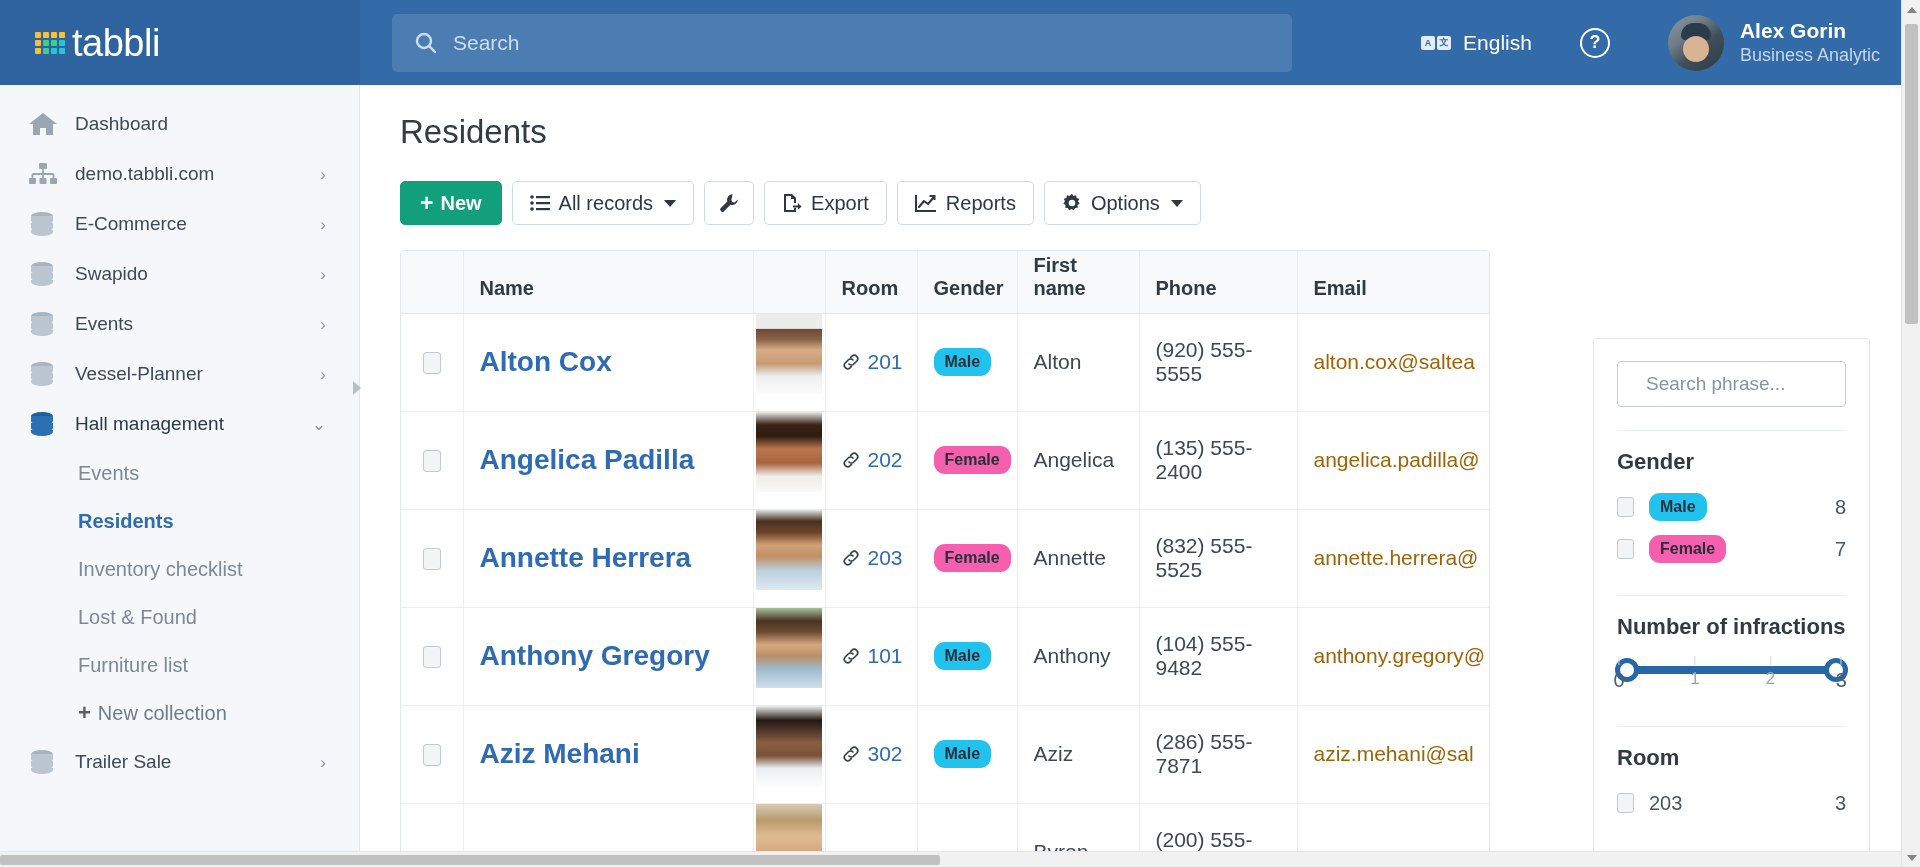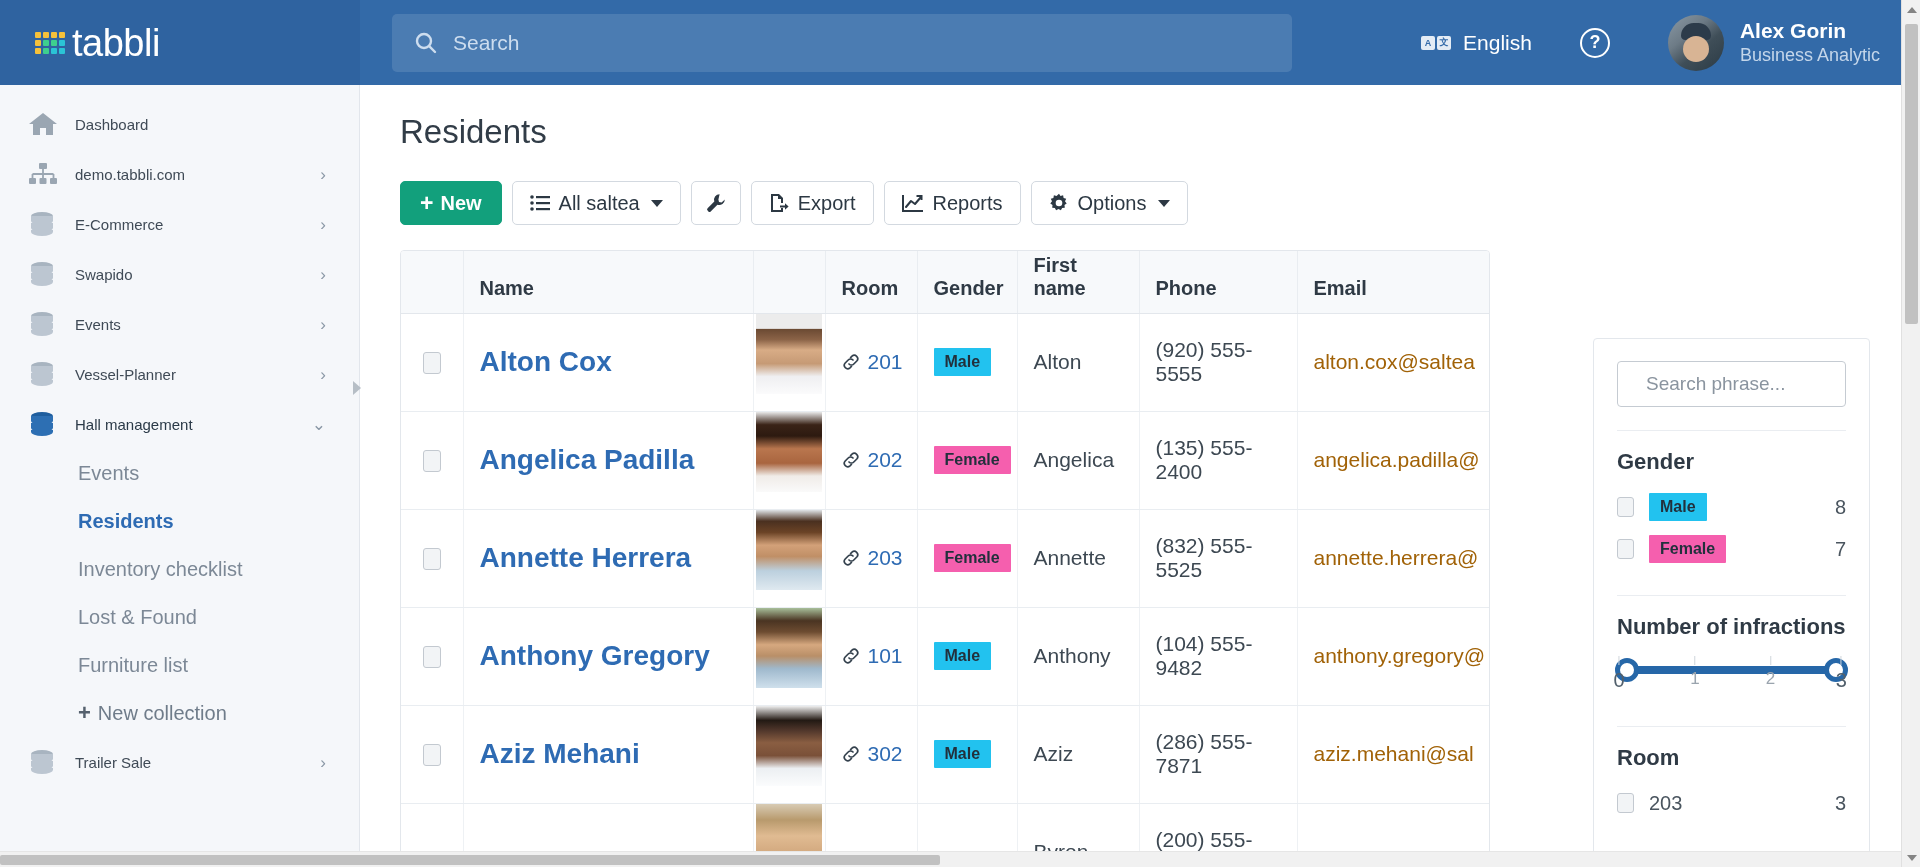--- a/index.html
+++ b/index.html
@@ -100,21 +100,21 @@
   }
   .nav-item {
     display: flex; align-items: center;
     height: 50px; padding: 0 33px 0 28px;
     cursor: pointer; position: relative;
   }
   .nav-ico {
     width: 34px; min-width: 34px; display: flex; align-items: center;
     margin-right: 13px;
   }
-  .nav-label { font-size: 15px; color: #3f4a56; flex: 1; }
+  .nav-label { font-size: 19px; color: #3f4a56; flex: 1; }
   .nav-caret { color: #8b98a6; font-size: 17px; line-height: 1; }
   .nav-item.active .nav-label { color: #2b3a48; }
   .sub-item {
     display: flex; align-items: center;
     height: 48px; padding-left: 78px; cursor: pointer;
     font-size: 20px; color: #7c8896;
   }
   .sub-item.active { color: #2e6bb3; font-weight: bold; }
   .sub-item.newcol { color: #6f7c8a; }
   .plus-mini {
@@ -191,21 +191,21 @@
     color: #2e6bb3; font-size: 28px; font-weight: bold; cursor: pointer;
   }
   .thumb {
     width: 66px; height: 80px; display: block; margin: 0 auto;
     background-size: cover; background-position: center top;
   }
   .room-cell { display: flex; align-items: center; }
   .room-cell svg { margin-right: 8px; flex: 0 0 auto; }
   .room-num { color: #2e6bb3; font-size: 21px; }
   .badge {
-    display: inline-block; padding: 5px 11px; border-radius: 1px;
+    display: inline-block; padding: 5px 11px; border-radius: 11px;
     font-size: 16px; font-weight: bold; color: #22303c;
   }
   .badge.male { background: #22c2ef; }
   .badge.female { background: #f55fae; }
   .email-link {
     color: #a16207; font-size: 21px; white-space: nowrap; cursor: pointer;
   }
 
   
   .filter-panel {
@@ -489,21 +489,21 @@
 
         <div class="btn">
           <svg width="20" height="16" viewBox="0 0 20 16">
             <circle cx="2" cy="2" r="1.8" fill="#2c3843"></circle>
               <rect x="6" y="1" width="14" height="2.2" fill="#2c3843"></rect>
             <circle cx="2" cy="8" r="1.8" fill="#2c3843"></circle>
               <rect x="6" y="7" width="14" height="2.2" fill="#2c3843"></rect>
             <circle cx="2" cy="14" r="1.8" fill="#2c3843"></circle>
               <rect x="6" y="13" width="14" height="2.2" fill="#2c3843"></rect>
           </svg>
-          <span>All saltea</span>
+          <span>All records</span>
           <span class="caret"></span>
         </div>
 
         <div class="btn icononly">
           <svg width="20" height="20" viewBox="0 0 20 20">
             <path d="M13.6 1.2 a5.6 5.6 0 0 0 -5.3 7.4 L1.6 15.3 a1.6 1.6 0 0 0 0 2.3 l0.8 0.8 a1.6 1.6 0 0 0 2.3 0 l6.7 -6.7 a5.6 5.6 0 0 0 7.4 -5.3 l-3.2 3.2 -2.6 -0.6 -0.6 -2.6 z" fill="#2c3843"></path>
           </svg>
         </div>
 
         <div class="btn">

